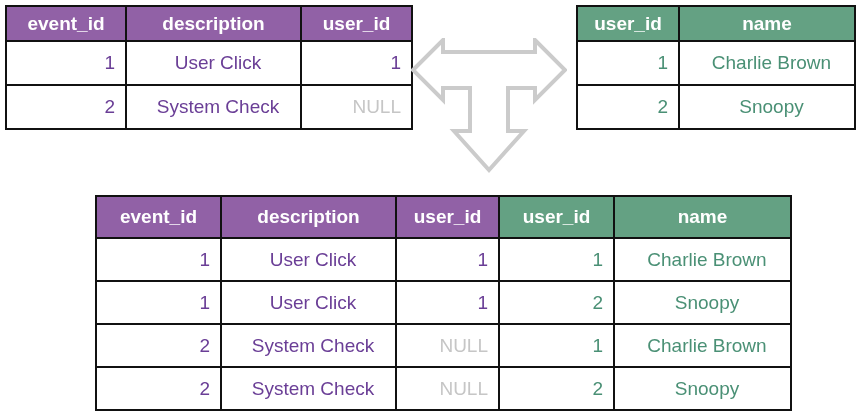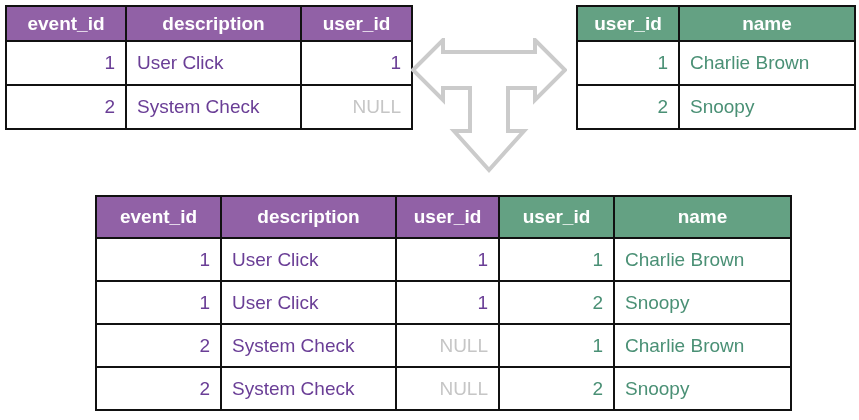--- a/index.html
+++ b/index.html
@@ -18,21 +18,21 @@
     font-family:"Liberation Sans","DejaVu Sans",sans-serif;
   }
   .canvas{position:relative;width:704px;height:420px;background:#ffffff;}
   table{border-collapse:collapse;position:absolute;table-layout:fixed;background:#ffffff;}
   th,td{border:2px solid var(--border);overflow:hidden;white-space:nowrap;}
   th{color:#ffffff;font-weight:bold;font-size:19px;text-align:center;vertical-align:middle;}
   td{font-size:19px;vertical-align:middle;}
   th.ph{background:var(--events-header-bg);}
   th.gh{background:var(--users-header-bg);}
   td.num{text-align:right;padding-right:10px;}
-  td.txt{text-align:left;padding-left:10px;}
+  td.txt{text-align:center;padding-left:10px;}
   td.pc{color:var(--events-text);}
   td.gc{color:var(--users-text);}
   td.null-val{color:var(--null-text) !important;margin-left:48px;}
   .tbl-events{left:5px;top:5px;width:406px;}
   .tbl-events th{height:35px;}
   .tbl-events td{height:44px;}
   .tbl-users{left:576px;top:5px;width:278px;}
   .tbl-users th{height:35px;}
   .tbl-users td{height:44px;}
   .tbl-result{left:95px;top:195px;width:695px;}

